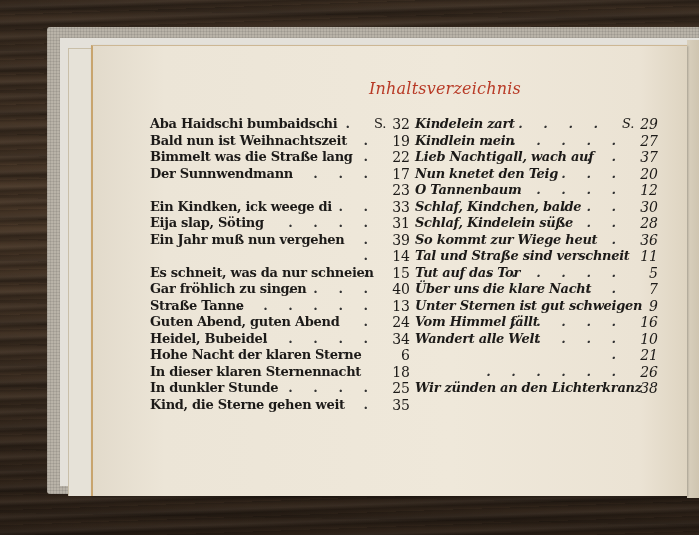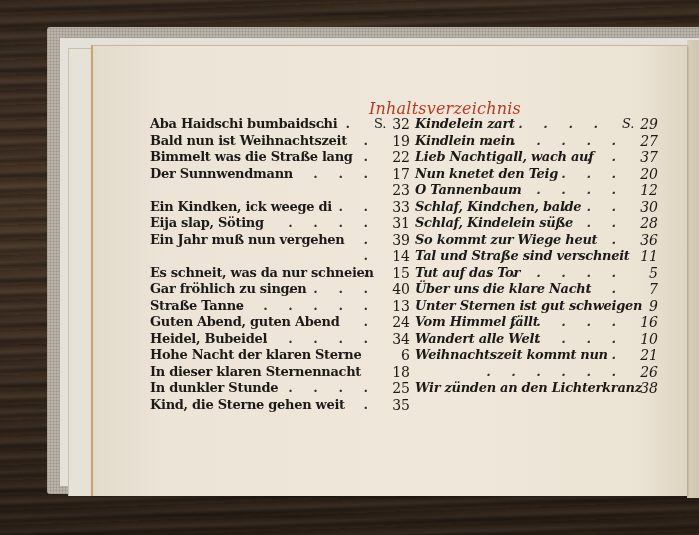--- a/index.html
+++ b/index.html
@@ -50,21 +50,20 @@
       position: absolute;
       left: 0; width: 100%;
       top: 33px;
       text-align: center;
       color: #b83a26;
       font-family: "DejaVu Serif", serif;
       font-style: italic;
       font-size: 16px;
       letter-spacing: 0.2px;
       padding-left: 110px;
-      margin-top: 20px;
     }
     .col {
       position: absolute;
       top: 70px;
     }
     .col.left { left: 57px; width: 260px; }
     .col.right { left: 322px; width: 243px; font-style: italic; }
     .entry {
       position: relative;
       height: 16.5px;
@@ -249,21 +248,20 @@
         <span class="t">Vom Himmel fällt</span>
         <span class="d">. . . . .</span>
         <span class="p">16</span>
       </div>
       <div class="entry">
         <span class="t">Wandert alle Welt</span>
         <span class="d">. . . .</span>
         <span class="p">10</span>
       </div>
       <div class="entry">
-        <span class="t">Weihnachtszeit kommt nun</span>
         <span class="d">.</span>
         <span class="p">21</span>
       </div>
       <div class="entry">
         <span class="d">. . . . . .</span>
         <span class="p">26</span>
       </div>
       <div class="entry">
         <span class="t">Wir zünden an den Lichterkranz</span>
         <span class="d"></span>

